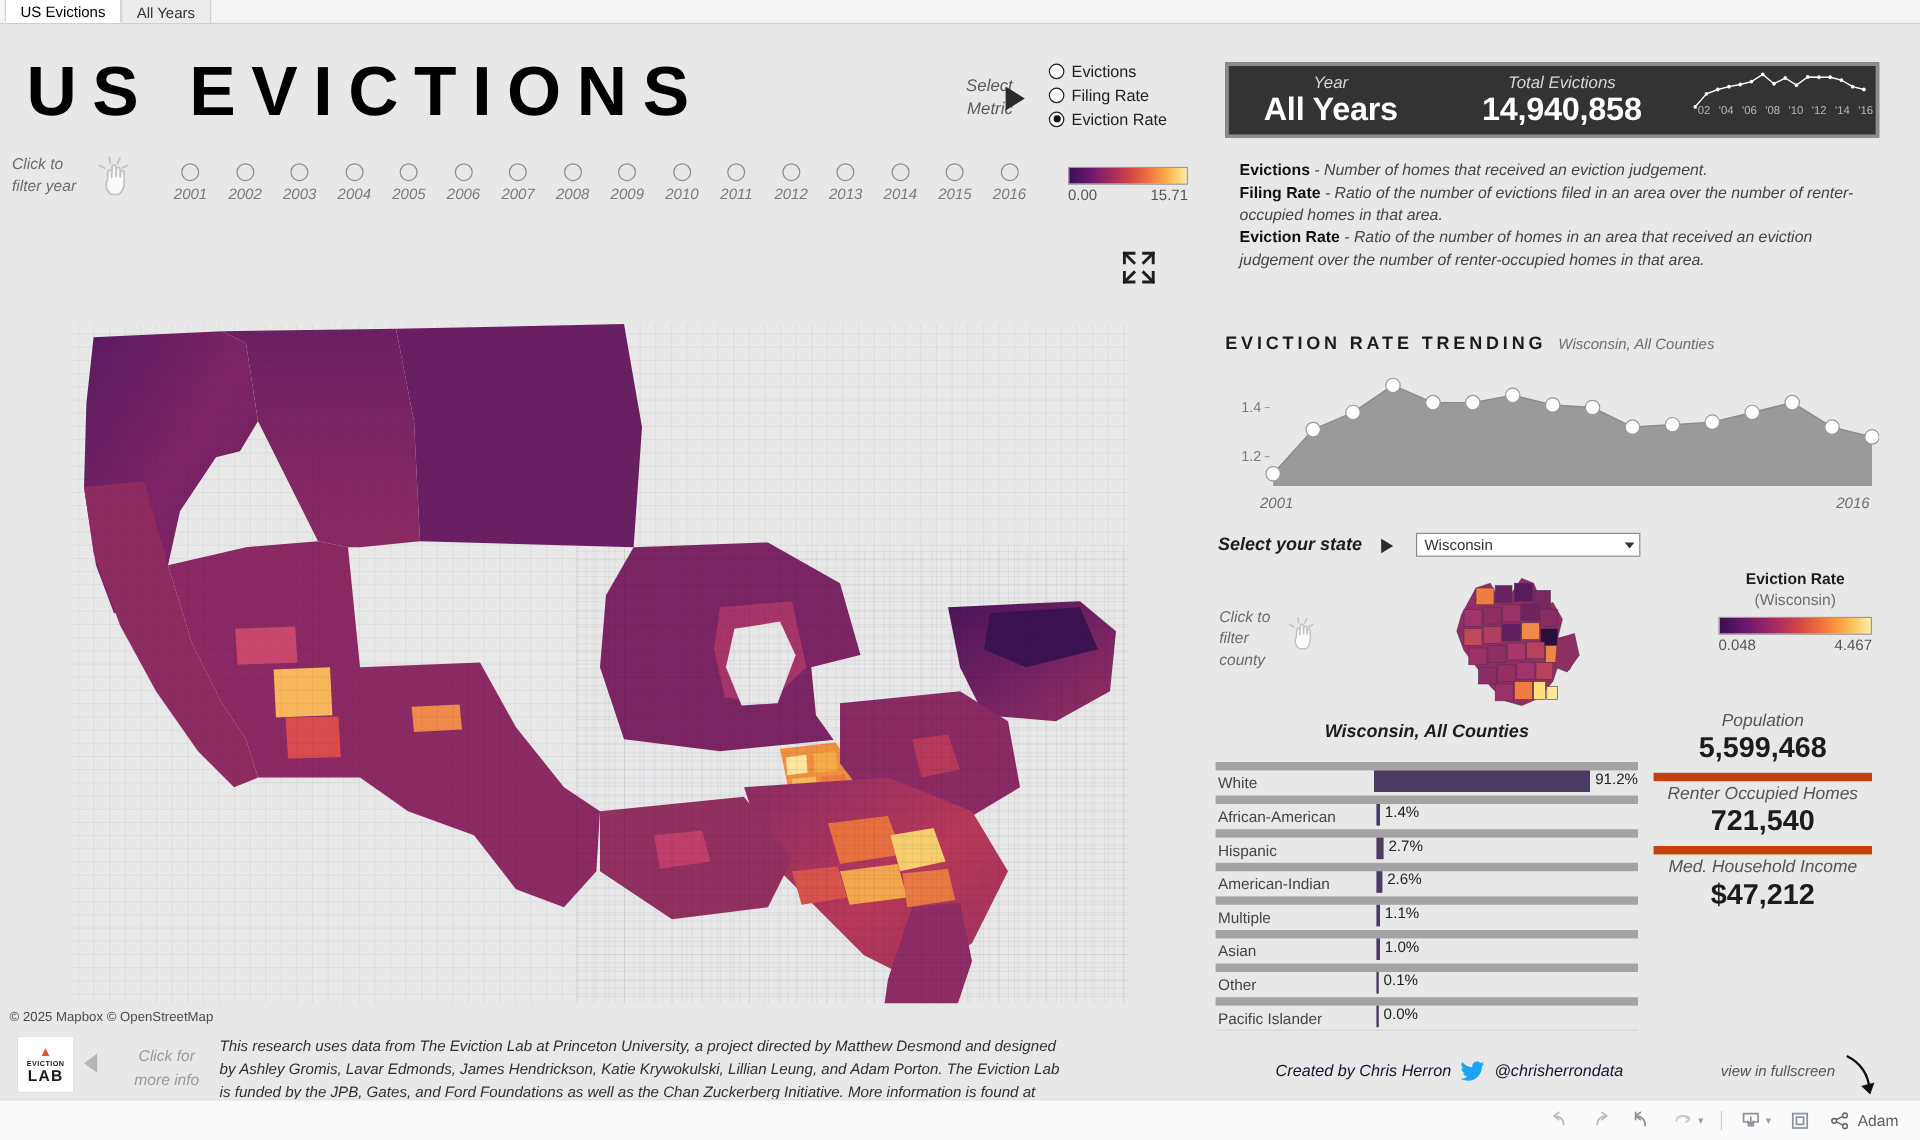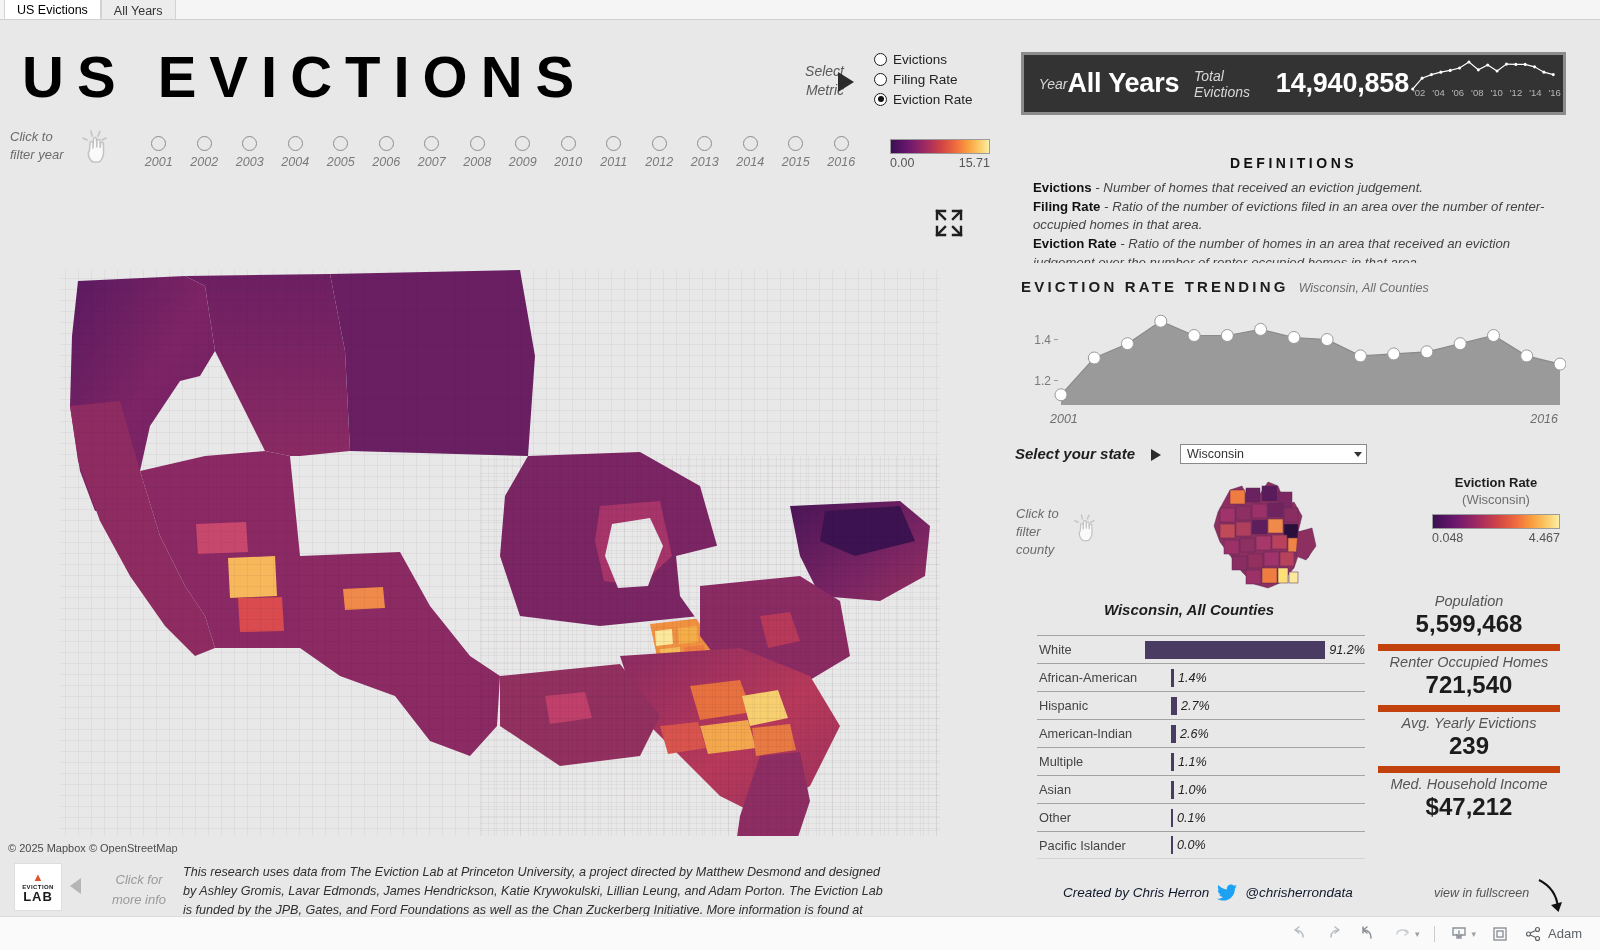--- a/index.html
+++ b/index.html
@@ -115,21 +115,21 @@
     position: absolute; left: 28px; top: 908px;
     font-size: 12.5px; color: #333; display: flex; align-items: center; gap: 7px;
   }
 
   
   .kpi {
     position: absolute; left: 1021px; top: 32px; width: 545px; height: 63px;
     background: #333333; border: 3px solid #8c8c8c;
     display: flex; align-items: stretch;
   }
-  .kpi-block { display: flex; flex-direction: row; align-items: center; justify-content: center; }
+  .kpi-block { display: flex; flex-direction: column; align-items: center; justify-content: center; }
   .kpi-year { width: 170px; }
   .kpi-total { width: 215px; }
   .kpi-cap { font-size: 14px; font-style: italic; color: #d6d6d6; }
   .kpi-val { font-size: 27px; font-weight: 700; color: #fff; letter-spacing: -.2px; }
   .kpi-spark { flex: 1; position: relative; padding: 3px 6px 2px 0; }
   .spark-ticks {
     position: absolute; bottom: 14px; left: 4px; right: 2px;
     display: flex; justify-content: space-between;
     font-size: 9.5px; color: #b6b6b6;
   }
@@ -191,24 +191,24 @@
       #f06b3e 66%, #f99c3e 78%, #fcc966 90%, #fbefa5 100%);
   }
   .legend-wi .sc { display: flex; justify-content: space-between; font-size: 12.5px; color: #555; margin-top: 2px; }
 
   
   .demo-title {
     position: absolute; left: 1013px; top: 581px; width: 352px; text-align: center;
     font-size: 15px; font-weight: 700; font-style: italic; color: #1d1d1d;
   }
   .demo-table { position: absolute; left: 1013px; top: 615px; width: 352px; }
-  .demo-row { display: flex; align-items: center; height: 28px; border-top: 1px solid #a3a3a3; margin-left: 24px; }
+  .demo-row { display: flex; align-items: center; height: 28px; border-top: 7px solid #a3a3a3; }
   .demo-row:last-child { border-bottom: 1px solid #d4d4d4; }
   .demo-name { width: 134px; font-size: 12.8px; color: #444; padding-left: 2px; }
-  .demo-barwrap { flex: 1; display: flex; align-items: center; position: relative; height: 100%; font-style: italic; }
+  .demo-barwrap { flex: 1; display: flex; align-items: flex-start; position: relative; height: 100%; }
   .demo-bar { height: 18px; background: #4a3b63; min-width: 2px; }
   .demo-pct { font-size: 12.6px; color: #222; margin-left: 4px; white-space: nowrap; }
 
   
   .stats { position: absolute; left: 1378px; top: 570px; width: 182px; text-align: center; }
   .stat { padding: 3px 0 6px 0; }
   .stat + .stat { border-top: 7px solid #c2410c; }
   .stat-cap { font-size: 14.5px; font-style: italic; color: #555; }
   .stat-val { font-size: 24px; font-weight: 700; color: #1c1c1c; margin-top: 1px; }
 
@@ -514,21 +514,20 @@
         <span>'08</span>
         <span>'10</span>
         <span>'12</span>
         <span>'14</span>
         <span>'16</span>
       </div>
     </div>
   </div>
 
   <div class="definitions-wrap">
-    <div class="def-title">DEFINITIONS</div>
     <div class="def-list">
       <div class="def-line">
         <b>Evictions</b><i> - Number of homes that received an eviction judgement.</i>
       </div>
       <div class="def-line">
         <b>Filing Rate</b><i> - Ratio of the number of evictions filed in an area over the number of renter-occupied homes in that area.</i>
       </div>
       <div class="def-line">
         <b>Eviction Rate</b><i> - Ratio of the number of homes in an area that received an eviction judgement over the number of renter-occupied homes in that area.</i>
       </div>
@@ -701,24 +700,20 @@
   <div class="stats">
     <div class="stat">
       <div class="stat-cap">Population</div>
       <div class="stat-val">5,599,468</div>
     </div>
     <div class="stat">
       <div class="stat-cap">Renter Occupied Homes</div>
       <div class="stat-val">721,540</div>
     </div>
     <div class="stat">
-      <div class="stat-cap">Avg. Yearly Evictions</div>
-      <div class="stat-val">239</div>
-    </div>
-    <div class="stat">
       <div class="stat-cap">Med. Household Income</div>
       <div class="stat-val">$47,212</div>
     </div>
   </div>
 
   <div class="credit">
     <span>Created by Chris Herron</span>
     <svg width="20" height="17" viewBox="0 0 24 20">
       <path fill="#1da1f2" d="M24 2.6c-.9.4-1.8.7-2.8.8 1-.6 1.8-1.6 2.2-2.7-1 .6-2 1-3.1 1.2C19.4 1 18.1.4 16.7.4c-2.7 0-4.9 2.2-4.9 4.9 0 .4 0 .8.1 1.1C7.8 6.2 4.1 4.2 1.7 1.1c-.4.7-.7 1.6-.7 2.5 0 1.7.9 3.2 2.2 4.1-.8 0-1.6-.2-2.2-.6v.1c0 2.4 1.7 4.4 3.9 4.8-.4.1-.8.2-1.3.2-.3 0-.6 0-.9-.1.6 2 2.4 3.4 4.6 3.4-1.7 1.3-3.8 2.1-6.1 2.1-.4 0-.8 0-1.2-.1 2.2 1.4 4.8 2.2 7.5 2.2 9.1 0 14-7.5 14-14v-.6c1-.7 1.8-1.6 2.5-2.5z"></path>
     </svg>

